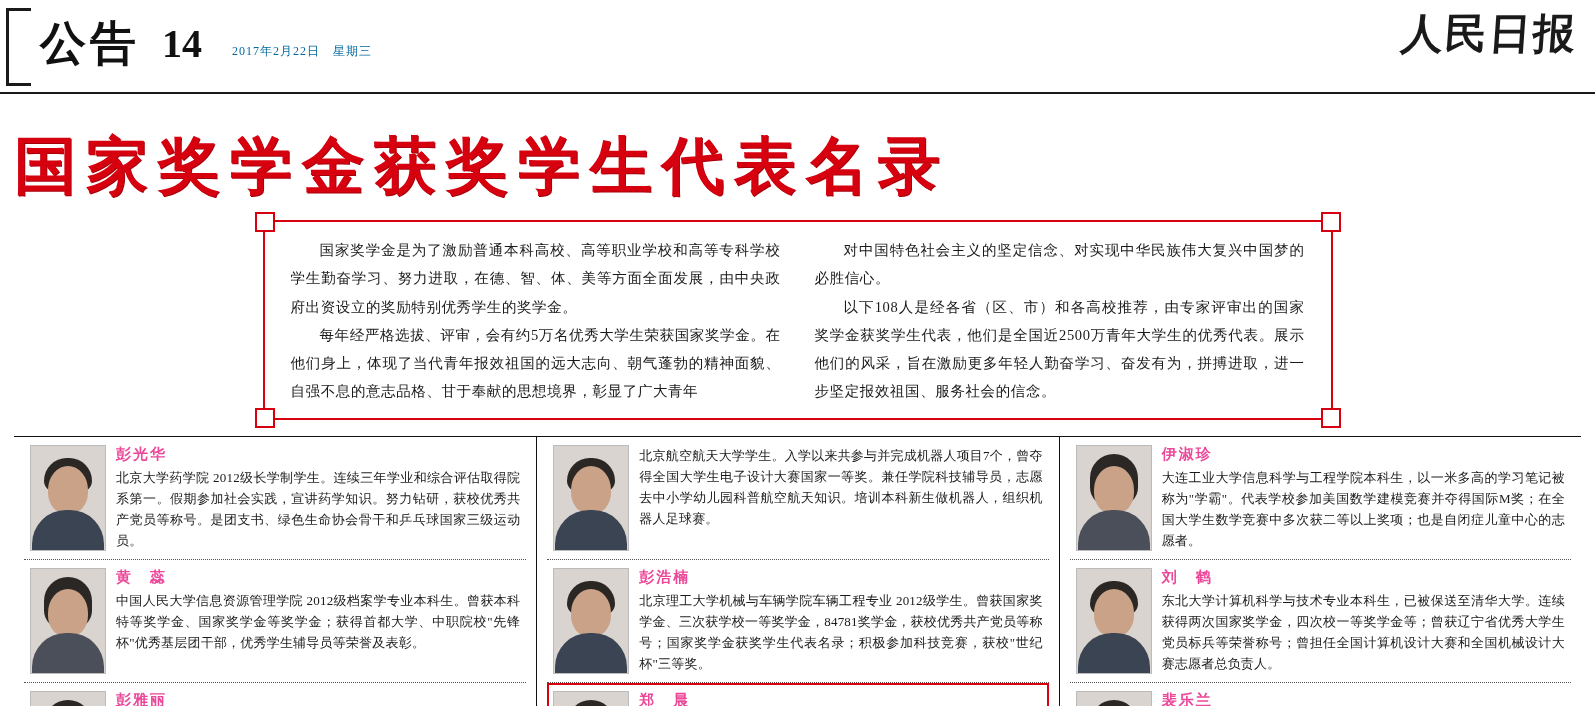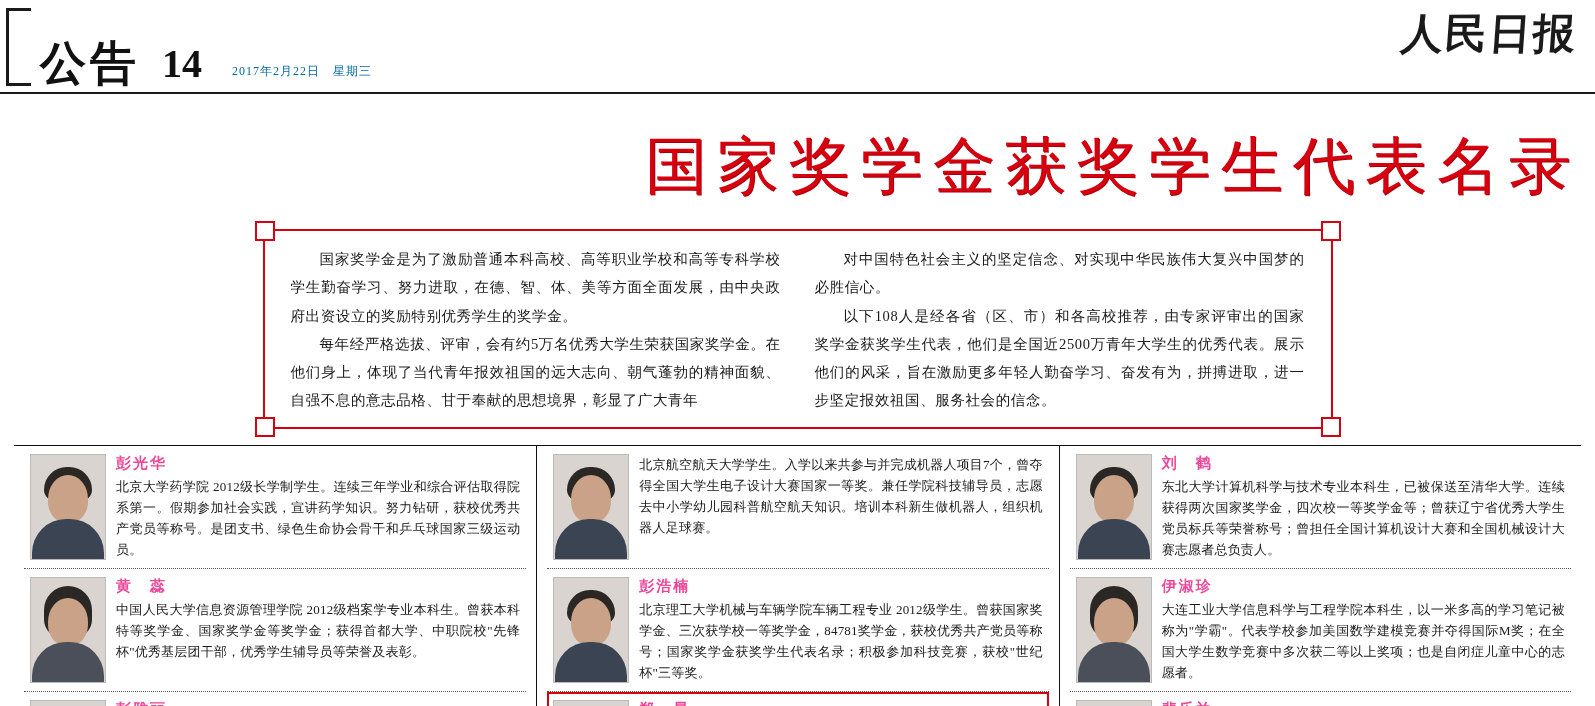--- a/index.html
+++ b/index.html
@@ -15,21 +15,21 @@
     overflow: hidden;
     position: relative;
   }
 
   
   .masthead {
     position: relative;
     height: 92px;
     border-bottom: 2px solid #1a1a1a;
     display: flex;
-    align-items: flex-end;
+    align-items: center;
   }
   .masthead-left {
     display: flex;
     align-items: flex-end;
     padding-left: 14px;
     gap: 14px;
   }
   .corner-mark {
     position: absolute;
     left: 6px;
@@ -76,28 +76,28 @@
     transform: skewX(-4deg);
   }
 
   
   .page-body {
     position: relative;
     padding: 0 14px;
   }
 
   .headline {
-    text-align: right;
+    text-align: left;
     color: #d6000f;
     font-family: "DejaVu Serif", "Liberation Serif", serif;
-    font-weight: 400;
+    font-weight: 700;
     font-size: 62px;
     letter-spacing: 10px;
     margin-top: 30px;
-    margin-bottom: 21px;
+    margin-bottom: 12px;
     text-shadow: 1px 1px 0 #a8000b;
   }
 
   
   .intro-wrap {
     width: 1070px;
     margin: 8px auto 4px auto;
     position: relative;
   }
   .intro-box {
@@ -314,41 +314,41 @@
         </div>
         <div class="entry-text">
           <div class="name">郑　晨</div>
 
         </div>
       </div>
     </div>
 
     <div class="col">
       <div class="entry">
+        <div class="portrait f">
+          <div class="hair"></div>
+            <div class="head"></div>
+            <div class="body"></div>
+        </div>
+        <div class="entry-text">
+          <div class="name">伊淑珍</div>
+          <div class="desc">大连工业大学信息科学与工程学院本科生，以一米多高的学习笔记被称为"学霸"。代表学校参加美国数学建模竞赛并夺得国际M奖；在全国大学生数学竞赛中多次获二等以上奖项；也是自闭症儿童中心的志愿者。</div>
+        </div>
+      </div>
+      <div class="entry">
         <div class="portrait m">
           <div class="hair"></div>
             <div class="head"></div>
             <div class="body"></div>
         </div>
         <div class="entry-text">
           <div class="name">刘　鹤</div>
           <div class="desc">东北大学计算机科学与技术专业本科生，已被保送至清华大学。连续获得两次国家奖学金，四次校一等奖学金等；曾获辽宁省优秀大学生党员标兵等荣誉称号；曾担任全国计算机设计大赛和全国机械设计大赛志愿者总负责人。</div>
         </div>
       </div>
-      <div class="entry">
-        <div class="portrait f">
-          <div class="hair"></div>
-            <div class="head"></div>
-            <div class="body"></div>
-        </div>
-        <div class="entry-text">
-          <div class="name">伊淑珍</div>
-          <div class="desc">大连工业大学信息科学与工程学院本科生，以一米多高的学习笔记被称为"学霸"。代表学校参加美国数学建模竞赛并夺得国际M奖；在全国大学生数学竞赛中多次获二等以上奖项；也是自闭症儿童中心的志愿者。</div>
-        </div>
-      </div>
       <div class="entry last">
         <div class="portrait f">
           <div class="hair"></div>
         </div>
         <div class="entry-text">
           <div class="name">裴乐兰</div>
 
         </div>
       </div>
     </div>

